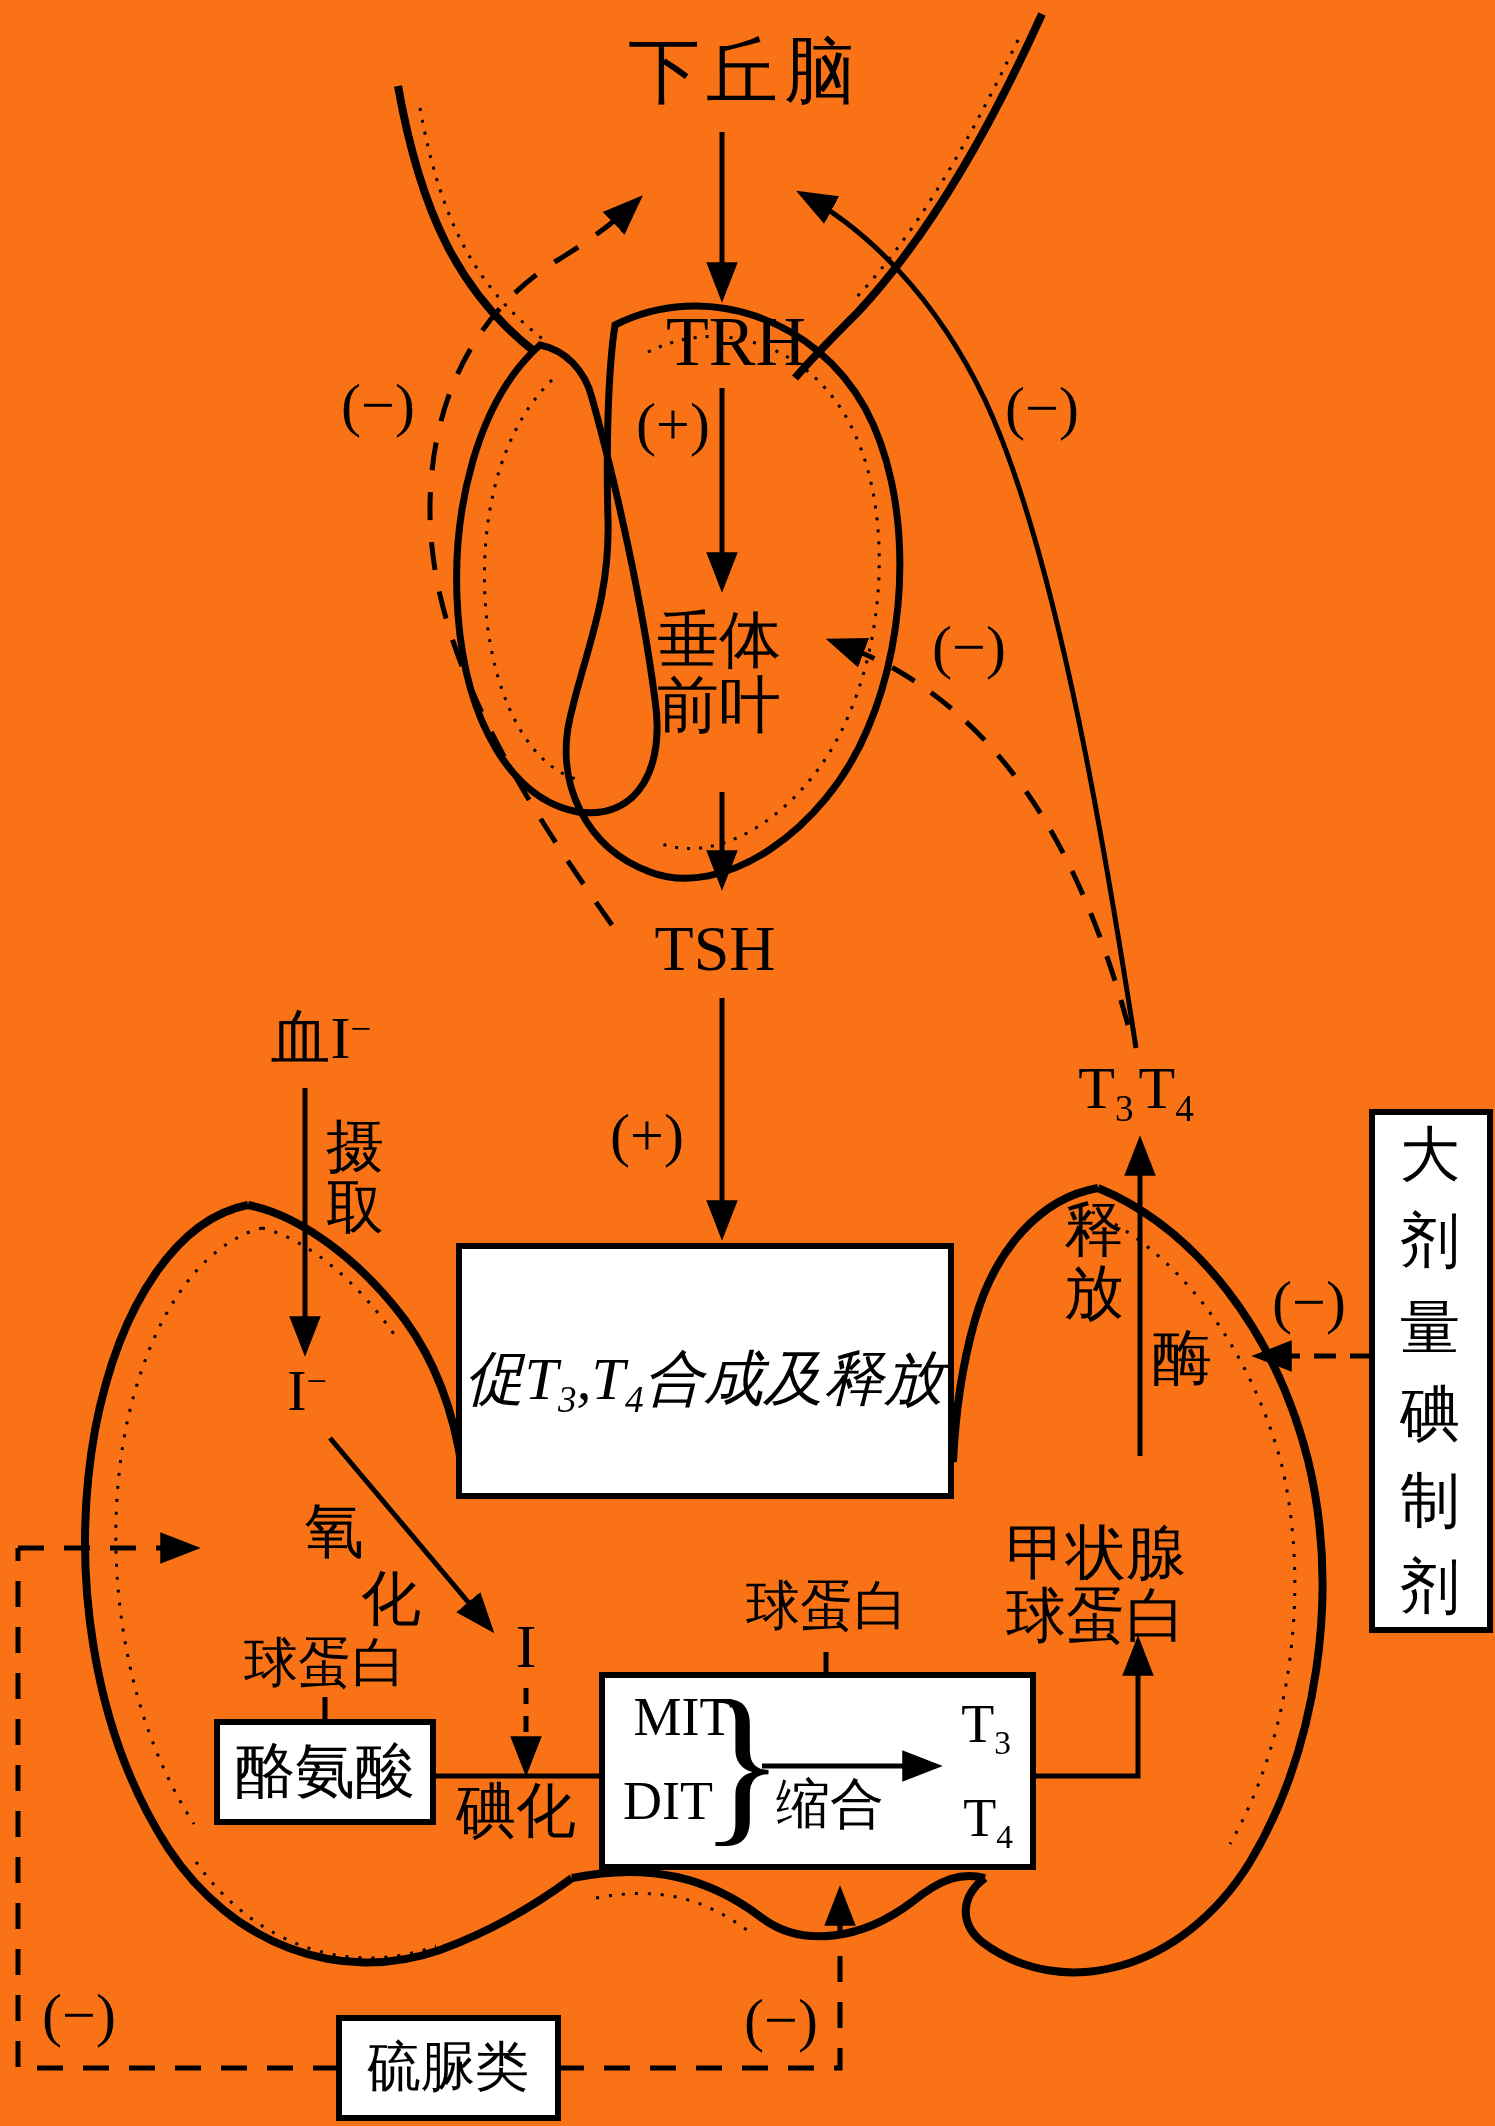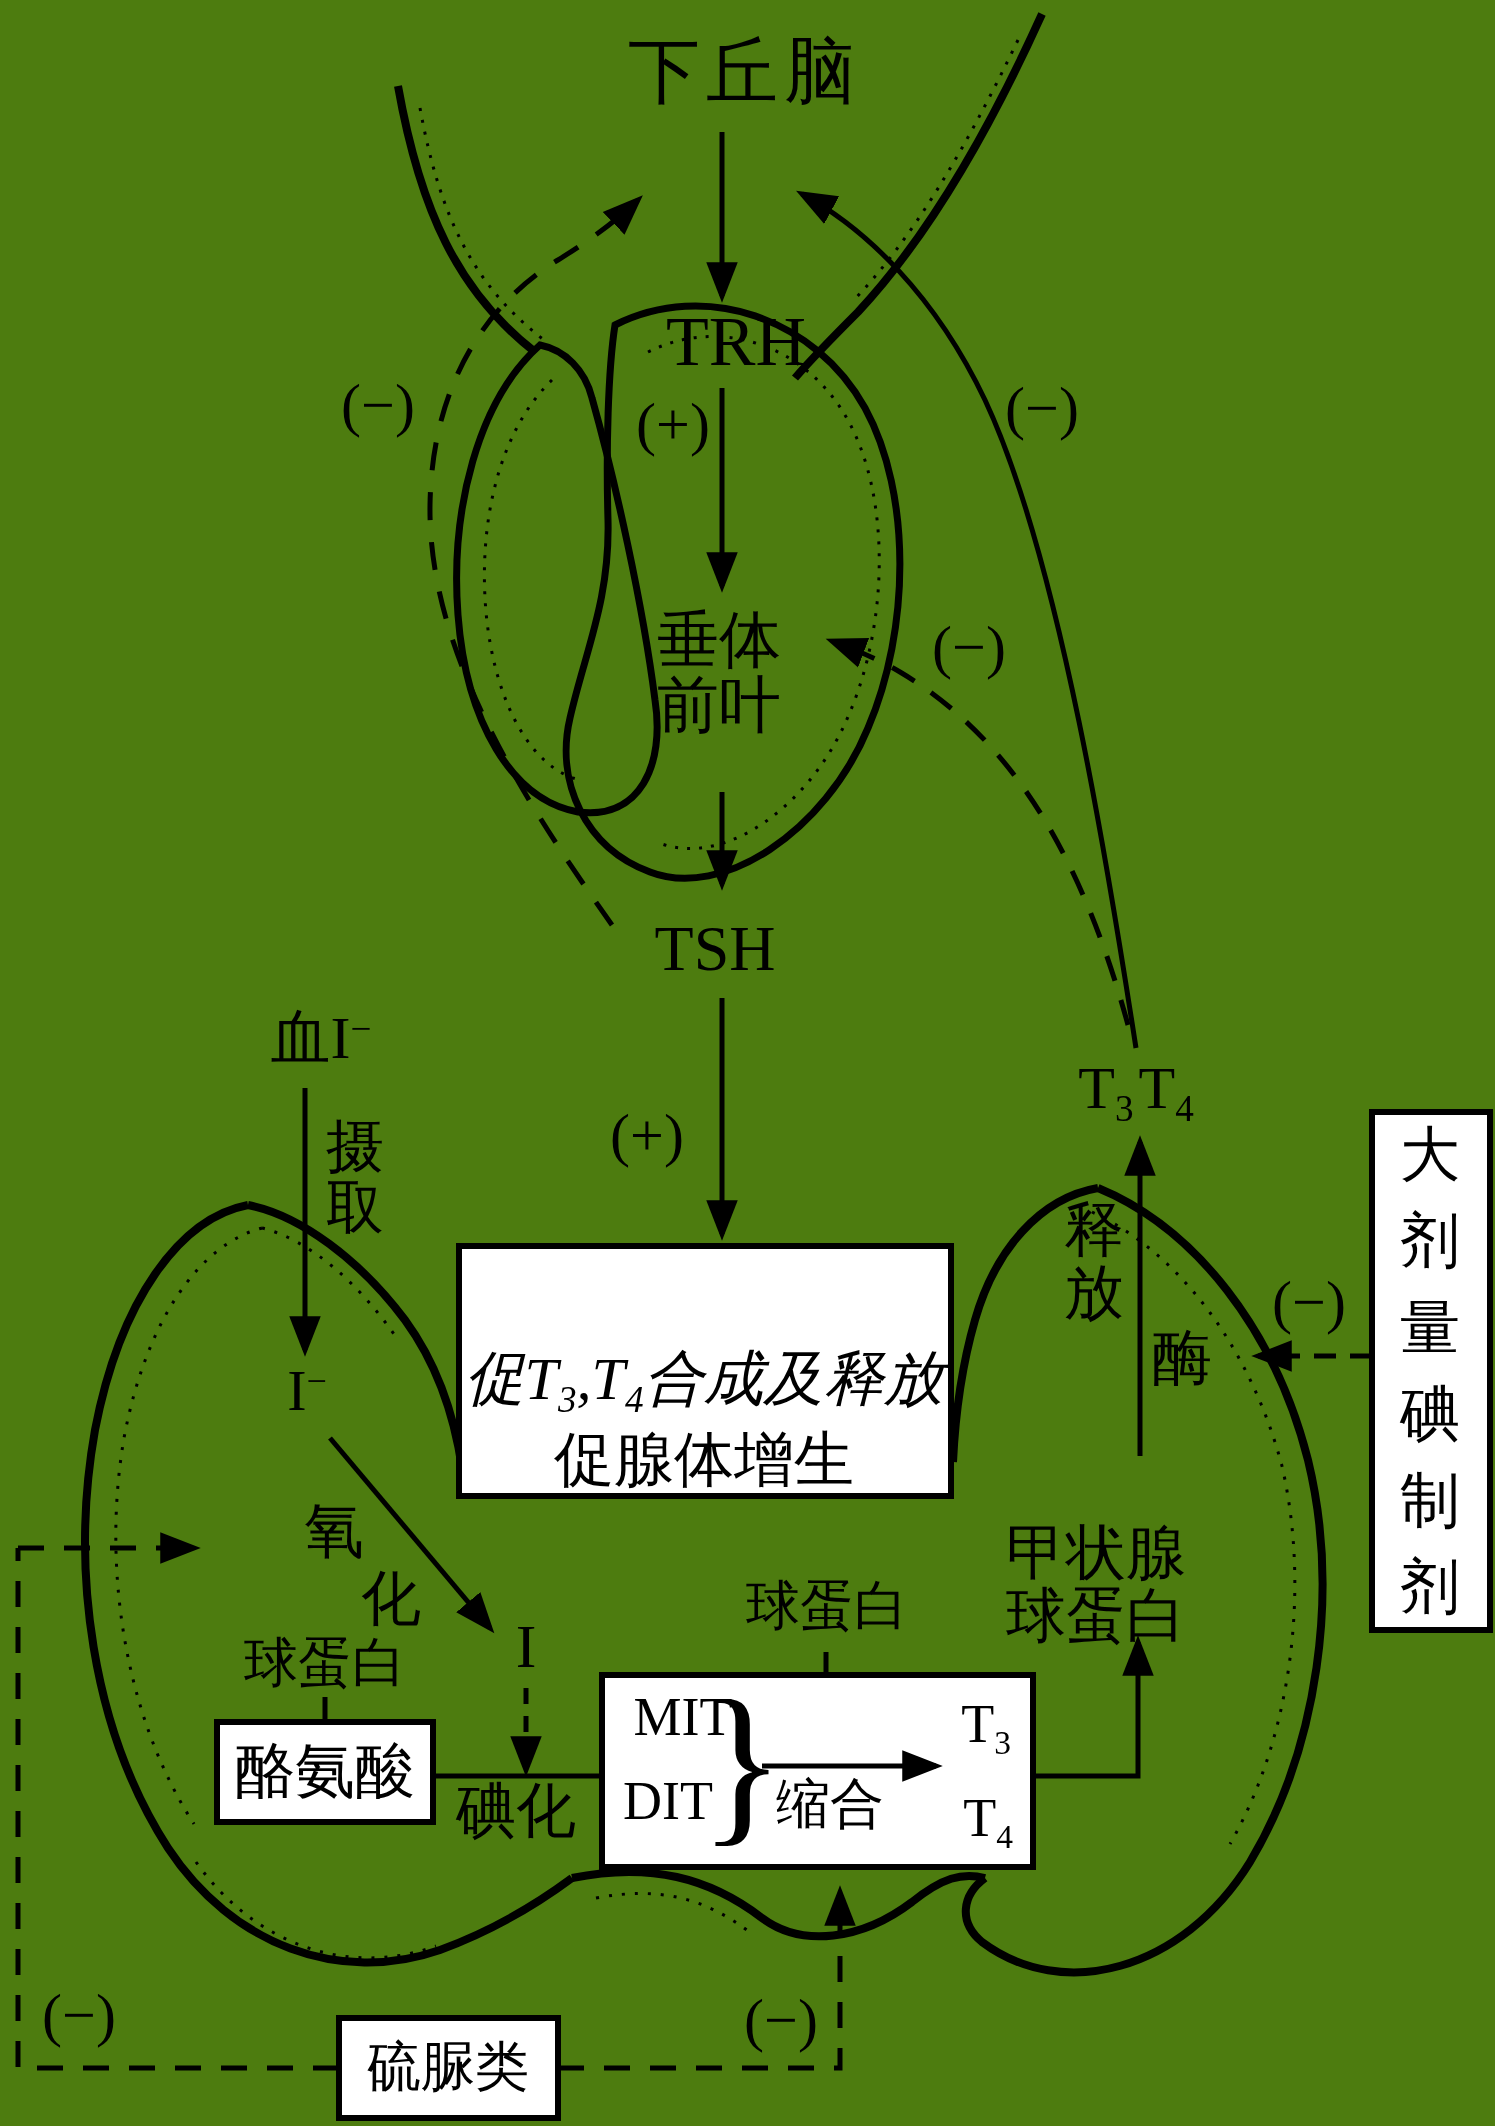--- a/index.html
+++ b/index.html
@@ -1,16 +1,16 @@
 <!DOCTYPE html>
 <html><head>
 <meta charset="utf-8">
 <style>
   html,body{margin:0;padding:0;background:#fff;}
-  #stage{position:relative;width:1495px;height:2126px;background:#4d7c0f;overflow:hidden;
+  #stage{position:relative;width:1495px;height:2126px;background:#f97316;overflow:hidden;
          font-family:"Liberation Serif","DejaVu Serif",serif;color:#000;}
   #art{position:absolute;left:0;top:0;width:100%;height:100%;}
   .t{position:absolute;transform:translate(-50%,-50%);white-space:nowrap;text-align:center;
      font-family:"Liberation Serif","DejaVu Serif",serif;color:#000;line-height:1.05;}
   .vstack span{display:block;}
   sub.s{font-size:.62em;vertical-align:-0.35em;}
   sup.s{font-size:.62em;vertical-align:0.45em;}
   .fs72{font-size:72px;letter-spacing:6px;}
   .fs70{font-size:70px;margin-left:20px;}
   .fs64{font-size:64px;}
@@ -104,21 +104,20 @@
     <span>前叶</span>
   </div>
   <div class="t sign" style="left:969px;top:647px;">(−)</div>
 
   <div class="t fs64" style="left:715px;top:949px;">TSH</div>
   <div class="t sign" style="left:647px;top:1135px;">(+)</div>
 
   <div class="t fs56" style="left:704px;top:1384px;font-style:italic;">
     <span>促T</span><sub class="s">3</sub><span>,T</span><sub class="s">4</sub><span>合成及释放</span>
   </div>
-  <div class="t fs56" style="left:704px;top:1460px;">促腺体增生</div>
 
   <div class="t fs56" style="left:321px;top:1038px;">
     <span>血I</span><sup class="s">−</sup>
   </div>
   <div class="t fs58 vstack" style="left:355px;top:1178px;">
     <span>摄</span>
     <span>取</span>
   </div>
   <div class="t fs58" style="left:307px;top:1391px;">
     <span>I</span><sup class="s">−</sup>

